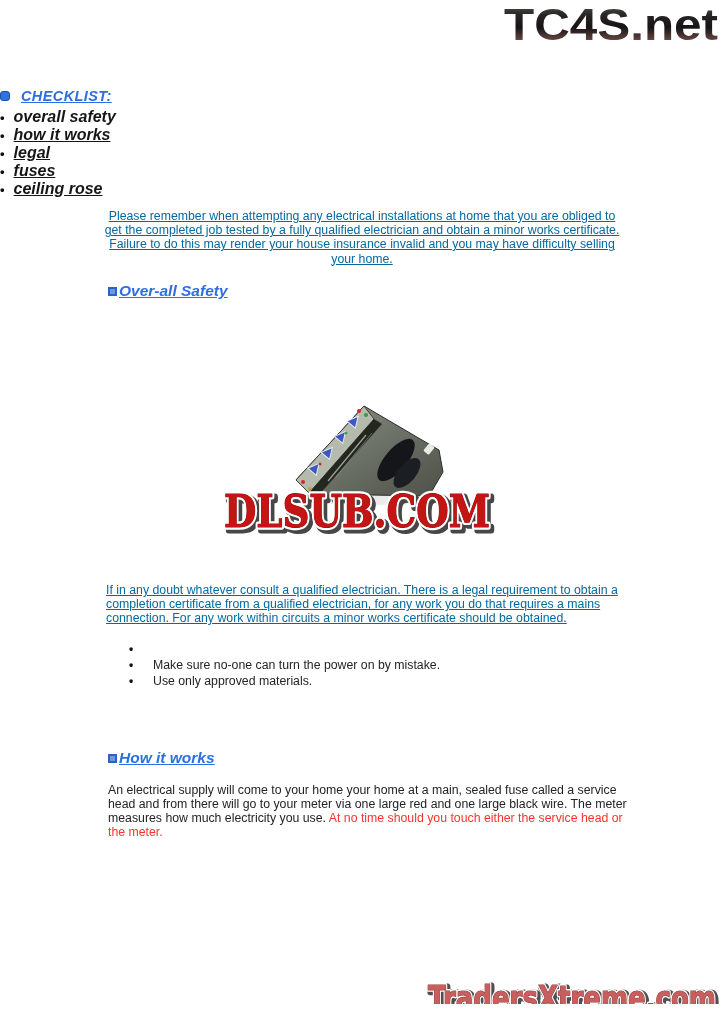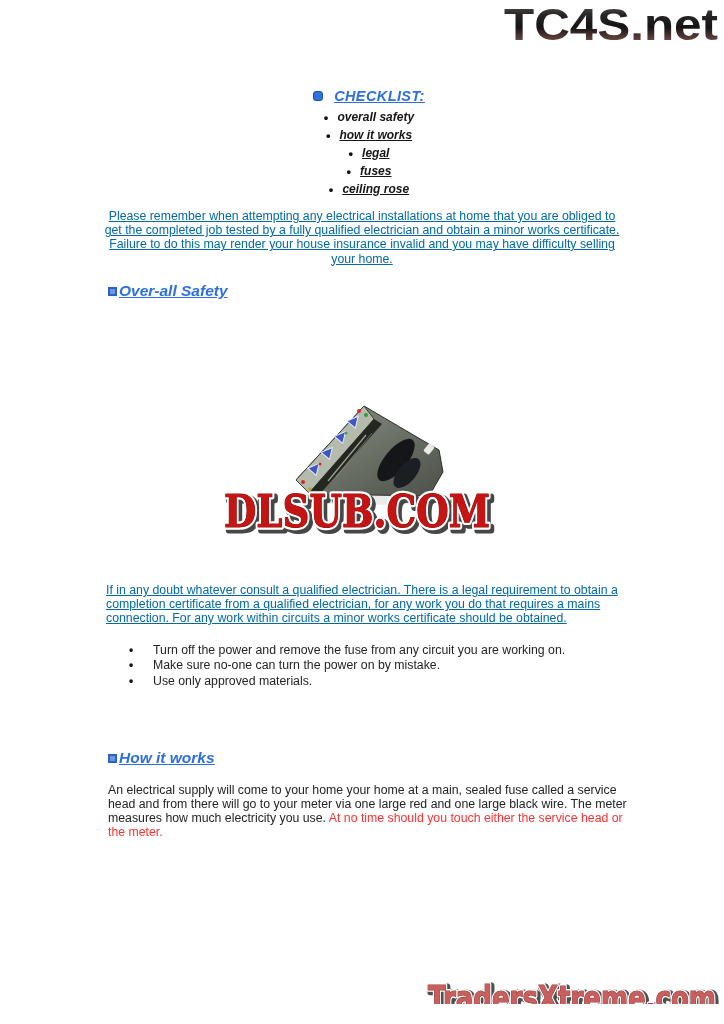--- a/index.html
+++ b/index.html
@@ -11,30 +11,30 @@
     font-family: "Liberation Sans", sans-serif;
     overflow: hidden;
   }
 
   
   .tc4s-logo   { position:absolute; top:1px;  left:500px; }
   .traders-logo{ position:absolute; top:973px; left:422px; }
 
   
   .checklist { position:absolute; top:86px; left:0; width:724px; }
-  .row { display:flex; justify-content:center; align-items:center;padding-left:14px; }
+  .row { display:flex; align-items:center; }
   .check-title-row { height:20px; margin-bottom:2px; }
   .check-title {
     color:#2e6ee0; font-size:14.5px; font-weight:bold; font-style:italic;
     text-decoration:underline; letter-spacing:0.4px;
   }
   .check-item { height:18px; }
   .dot { font-size:13px; color:#111; font-weight:bold; line-height:1; }
   .check-item .dot { margin-right:9px; }
-  .check-link { font-size:12px; font-weight:bold; font-style:italic; color:#161616; }
+  .check-link { font-size:16px; font-weight:bold; font-style:italic; color:#161616; }
   .underlined { text-decoration:underline; }
   .sq-big {
     width:10px; height:10px; border-radius:3px;
     background:#2f74dd; border:1px solid #1b4fae;
     display:inline-block; margin-right:11px; flex:0 0 auto;
   }
 
   
   .notice { position:absolute; margin:0; color:#0369a1; font-size:12.3px; line-height:14.2px;text-decoration:underline; }
   .notice.centered   { top:209px; left:100px; width:524px; text-align:center; }
@@ -175,21 +175,20 @@
       <text x="143" y="130" text-anchor="middle" font-family="'DejaVu Serif',serif" font-size="44" font-weight="bold" fill="#c41414" stroke="#ffffff" stroke-width="5.5" paint-order="stroke" stroke-linejoin="round" textLength="266" lengthAdjust="spacingAndGlyphs">DLSUB.COM</text>
       <text x="143" y="130" text-anchor="middle" font-family="'DejaVu Serif',serif" font-size="44" font-weight="bold" fill="#c41414" stroke="#8c0f0f" stroke-width="1" paint-order="stroke" stroke-linejoin="round" textLength="266" lengthAdjust="spacingAndGlyphs">DLSUB.COM</text>
     </svg>
   </div>
 
   <p class="notice left-align">If in any doubt whatever consult a qualified electrician. There is a legal requirement to obtain a completion certificate from a qualified electrician, for any work you do that requires a mains connection. For any work within circuits a minor works certificate should be obtained.</p>
 
   <ul class="precautions">
     <li class="prec-item">
       <span class="dot">•</span>
-      <span>Turn off the power and remove the fuse from any circuit you are working on.</span>
     </li>
     <li class="prec-item">
       <span class="dot">•</span>
       <span>Make sure no-one can turn the power on by mistake.</span>
     </li>
     <li class="prec-item">
       <span class="dot">•</span>
       <span>Use only approved materials.</span>
     </li>
   </ul>

